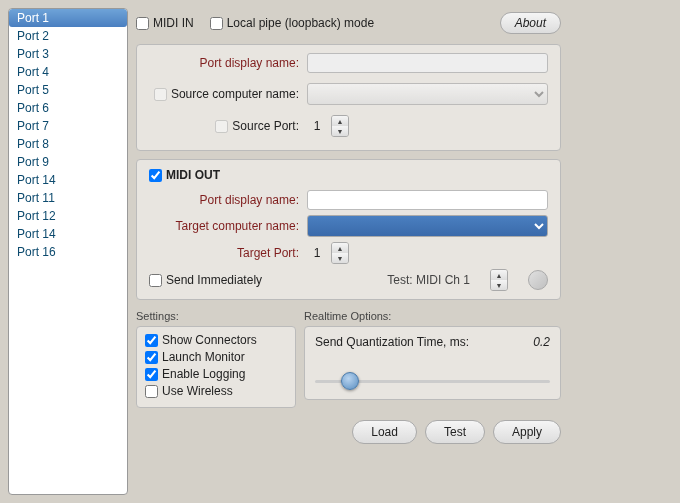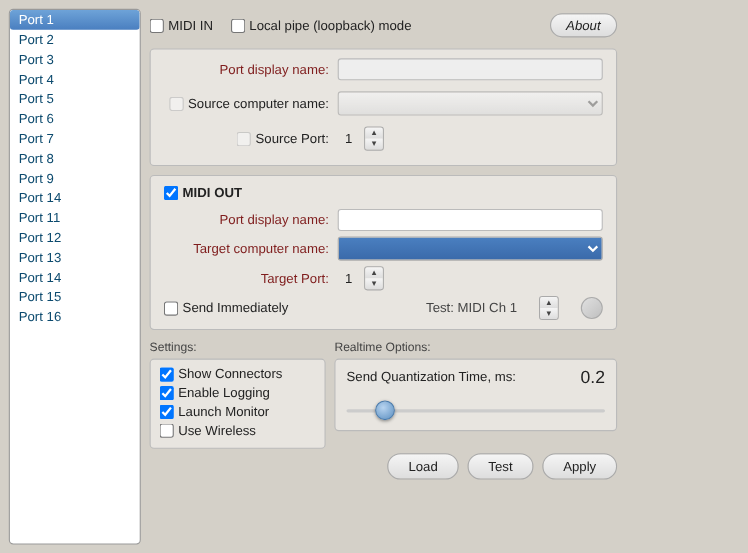--- a/index.html
+++ b/index.html
@@ -238,29 +238,30 @@
 
     .realtime-box {
       background: #e8e5e0;
       border: 1px solid #bbb;
       border-radius: 4px;
       padding: 8px 10px;
     }
 
     .quantize-row {
       display: flex;
-      align-items: flex-start;
+      align-items: flex-end;
       justify-content: space-between;
-      margin-bottom: 10px;
+      margin-bottom: 22px;
       font-size: 12px;
     }
 
     .quantize-value {
-      font-size: 16px;
+      font-size: 12px;
       color: #222;
+      font-style: italic;
     }
 
     
     .slider-container {
       position: relative;
       width: 100%;
       height: 20px;
       display: flex;
       align-items: center;
     }
@@ -356,23 +357,21 @@
     <div class="port-item">Port 3</div>
     <div class="port-item">Port 4</div>
     <div class="port-item">Port 5</div>
     <div class="port-item">Port 6</div>
     <div class="port-item">Port 7</div>
     <div class="port-item">Port 8</div>
     <div class="port-item">Port 9</div>
     <div class="port-item">Port 14</div>
     <div class="port-item">Port 11</div>
     <div class="port-item">Port 12</div>
-    <div class="port-item">Port 13</div>
     <div class="port-item">Port 14</div>
-    <div class="port-item">Port 15</div>
     <div class="port-item">Port 16</div>
   </div>
 
   <div class="right-panel">
 
     <div class="top-bar">
       <div class="top-bar-left">
         <label class="checkbox-label">
           <input type="checkbox" style="">
           <span>MIDI IN</span>
@@ -463,25 +462,25 @@
 
       <div class="settings-panel">
         <div class="settings-label">Settings:</div>
         <div class="settings-box">
           <label class="checkbox-label">
             <input type="checkbox" checked="" style="">
             <span>Show Connectors</span>
           </label>
           <label class="checkbox-label">
             <input type="checkbox" checked="" style="">
-            <span>Enable Logging</span>
+            <span>Launch Monitor</span>
           </label>
           <label class="checkbox-label">
             <input type="checkbox" checked="" style="">
-            <span>Launch Monitor</span>
+            <span>Enable Logging</span>
           </label>
           <label class="checkbox-label">
             <input type="checkbox" style="">
             <span>Use Wireless</span>
           </label>
         </div>
       </div>
 
       <div class="realtime-panel">
         <div class="realtime-label">Realtime Options:</div>

